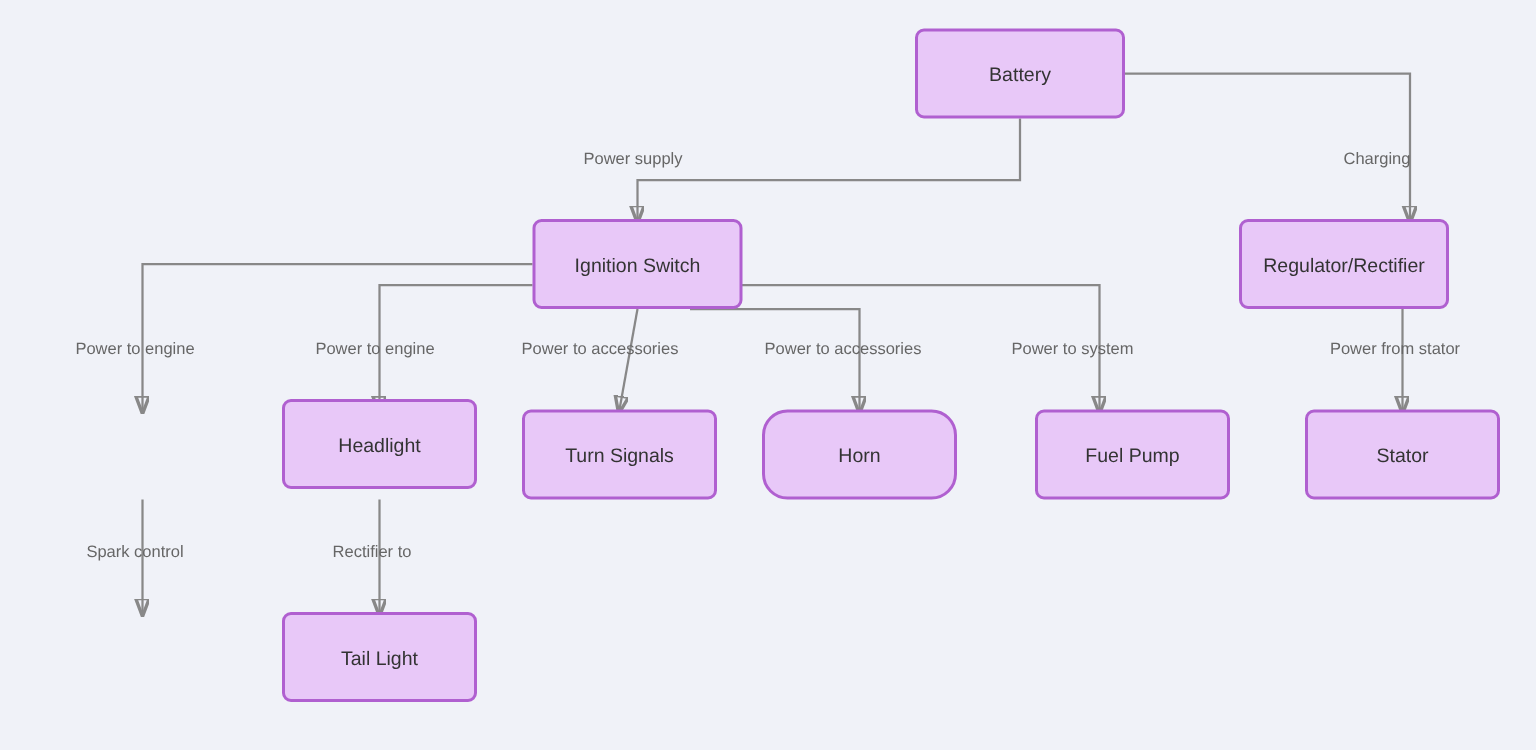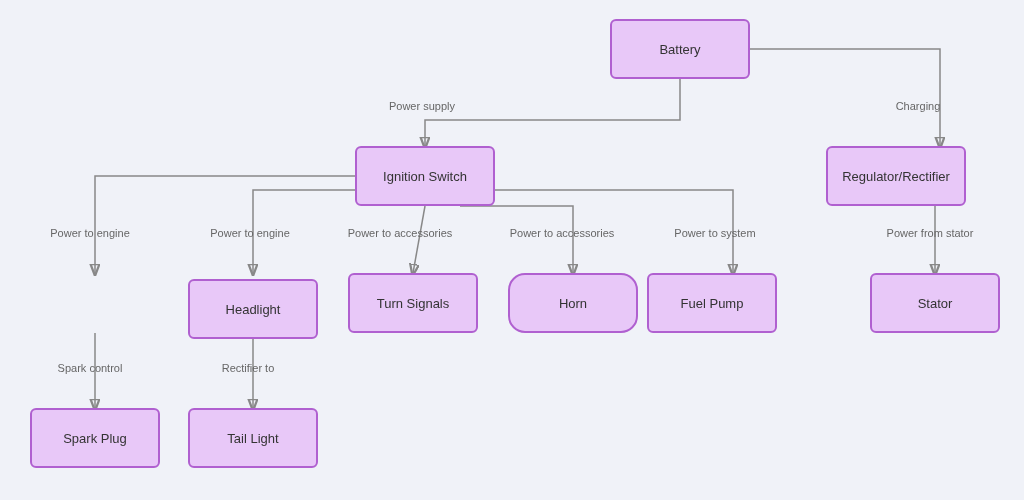--- a/index.html
+++ b/index.html
@@ -83,31 +83,30 @@
     <line x1="253" y1="333" x2="253" y2="408" marker-end="url(#arrow)"></line>
   </svg>
 
   <div class="node" style="left:610px; top:19px; width:140px; height:60px;">Battery</div>
 
   <div class="node" style="left:355px; top:146px; width:140px; height:60px;">Ignition Switch</div>
 
   <div class="node" style="left:826px; top:146px; width:140px; height:60px;">Regulator/Rectifier</div>
 
 
-  <div class="node" style="left:188px; top:279px; width:130px; height:60px;">Headlight</div>
+  <div class="node" style="left:188px; top:266px; width:130px; height:60px;">Headlight</div>
 
   <div class="node" style="left:348px; top:273px; width:130px; height:60px;">Turn Signals</div>
 
   <div class="node" style="left:508px; top:273px; width:130px; height:60px;border-radius:17px;">Horn</div>
 
-  <div class="node" style="left:647px; top:273px; width:130px; height:60px;">Fuel Pump</div>
+  <div class="node" style="left:690px; top:273px; width:130px; height:60px;">Fuel Pump</div>
 
   <div class="node" style="left:870px; top:273px; width:130px; height:60px;">Stator</div>
 
-  <div class="node" style="left:30px; top:408px; width:130px; height:60px;">Spark Plug</div>
 
   <div class="node" style="left:188px; top:408px; width:130px; height:60px;">Tail Light</div>
 
   <div class="edge-label" style="left:362px; top:100px; width:120px;">Power supply</div>
 
   <div class="edge-label" style="left:878px; top:100px; width:80px;">Charging</div>
 
   <div class="edge-label" style="left:30px; top:227px; width:120px;">Power to engine</div>
 
   <div class="edge-label" style="left:190px; top:227px; width:120px;">Power to engine</div>

